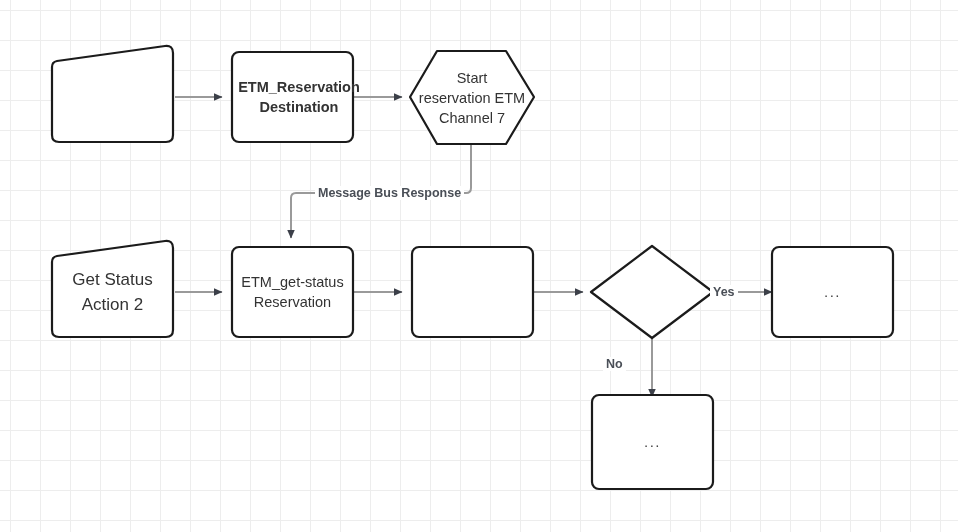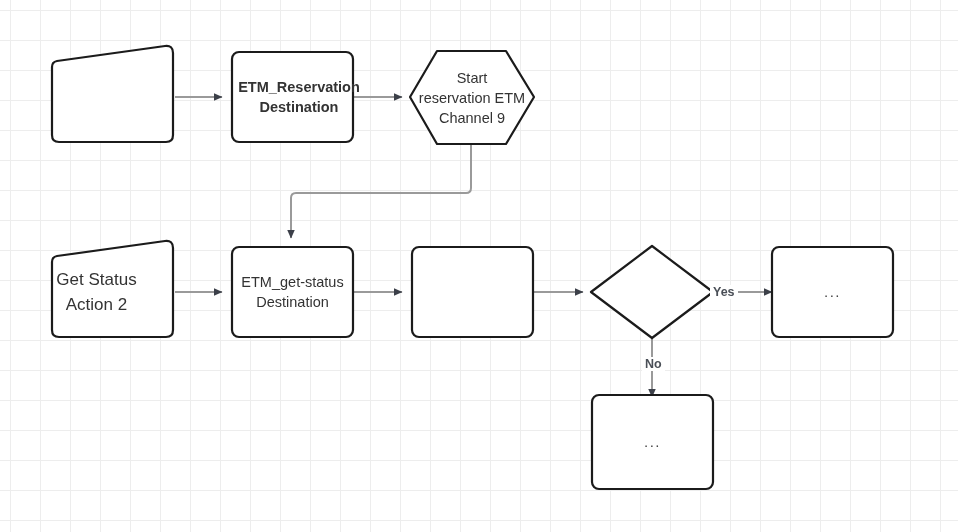--- a/index.html
+++ b/index.html
@@ -151,38 +151,39 @@
 
     <rect x="592" y="395" width="121" height="94" rx="7" ry="7" fill="#ffffff" stroke="#1b1b1b" stroke-width="2.2"></rect>
   </svg>
 
 
   <div class="node-label" style="left:232px; top:52px; width:134px; height:90px;font-weight:bold;">ETM_Reservation
 Destination</div>
 
   <div class="node-label" style="left:410px; top:51px; width:124px; height:93px;">Start
 reservation ETM
-Channel 9</div>
+Channel 7</div>
 
-  <div class="node-label big" style="left:36px; top:247px; width:121px; height:90px;">Get Status
+  <div class="node-label big" style="left:52px; top:247px; width:121px; height:90px;">Get Status
 Action 2</div>
 
   <div class="node-label" style="left:232px; top:247px; width:121px; height:90px;">ETM_get-status
-Destination</div>
+Reservation</div>
 
 
 
   <div class="node-label dots" style="left:772px; top:247px; width:121px; height:90px;">...</div>
 
   <div class="node-label dots" style="left:592px; top:395px; width:121px; height:94px;">...</div>
 
+  <div class="edge-label" style="left:315px; top:186px;">Message Bus Response</div>
 
   <div class="edge-label" style="left:710px; top:285px;">Yes</div>
 
-  <div class="edge-label" style="left:642px; top:357px;">No</div>
+  <div class="edge-label" style="left:603px; top:357px;">No</div>
 
   <div class="hit" style="left:52px; top:45px; width:121px; height:97px;"></div>
   <div class="hit" style="left:232px; top:52px; width:121px; height:90px;"></div>
   <div class="hit" style="left:410px; top:51px; width:124px; height:93px;"></div>
   <div class="hit" style="left:52px; top:240px; width:121px; height:97px;"></div>
   <div class="hit" style="left:232px; top:247px; width:121px; height:90px;"></div>
   <div class="hit" style="left:412px; top:247px; width:121px; height:90px;"></div>
   <div class="hit" style="left:591px; top:246px; width:122px; height:92px;"></div>
   <div class="hit" style="left:772px; top:247px; width:121px; height:90px;"></div>
   <div class="hit" style="left:592px; top:395px; width:121px; height:94px;"></div>

